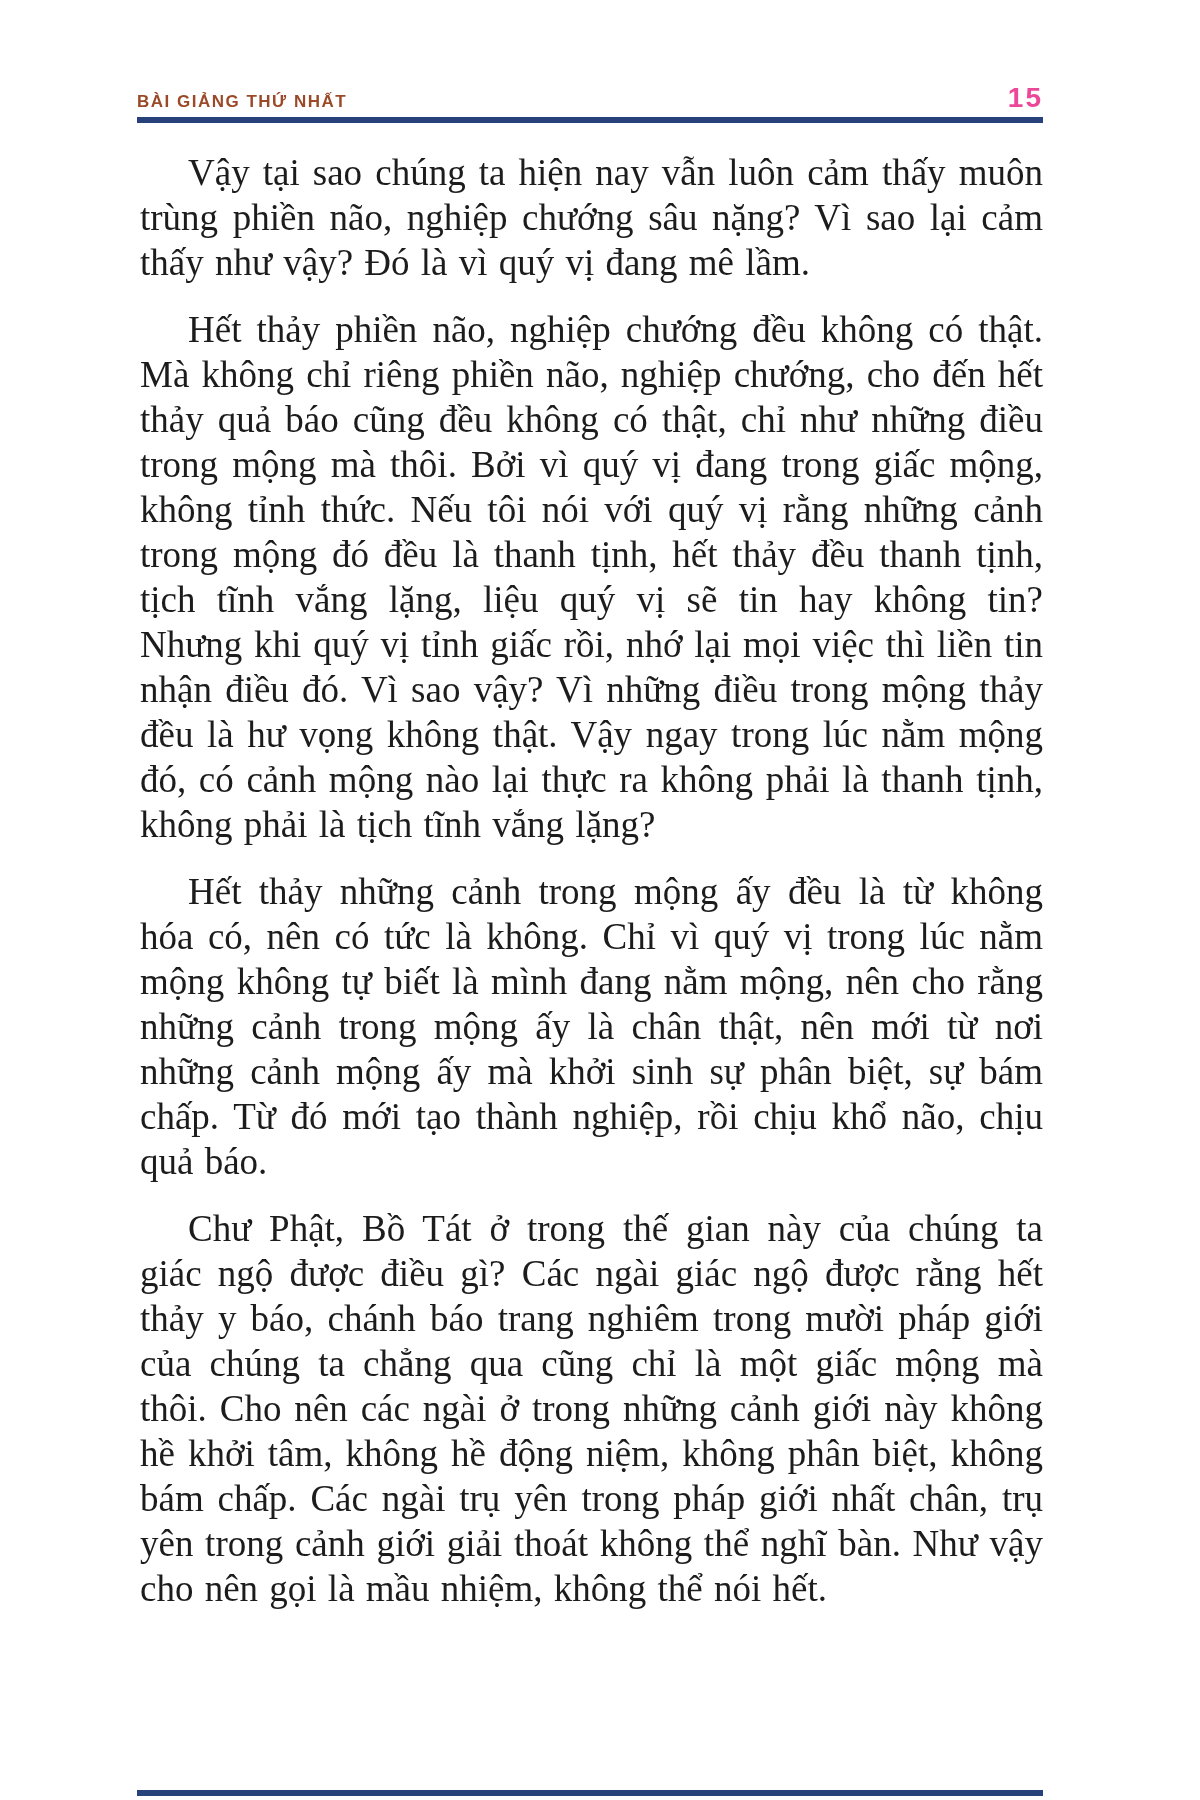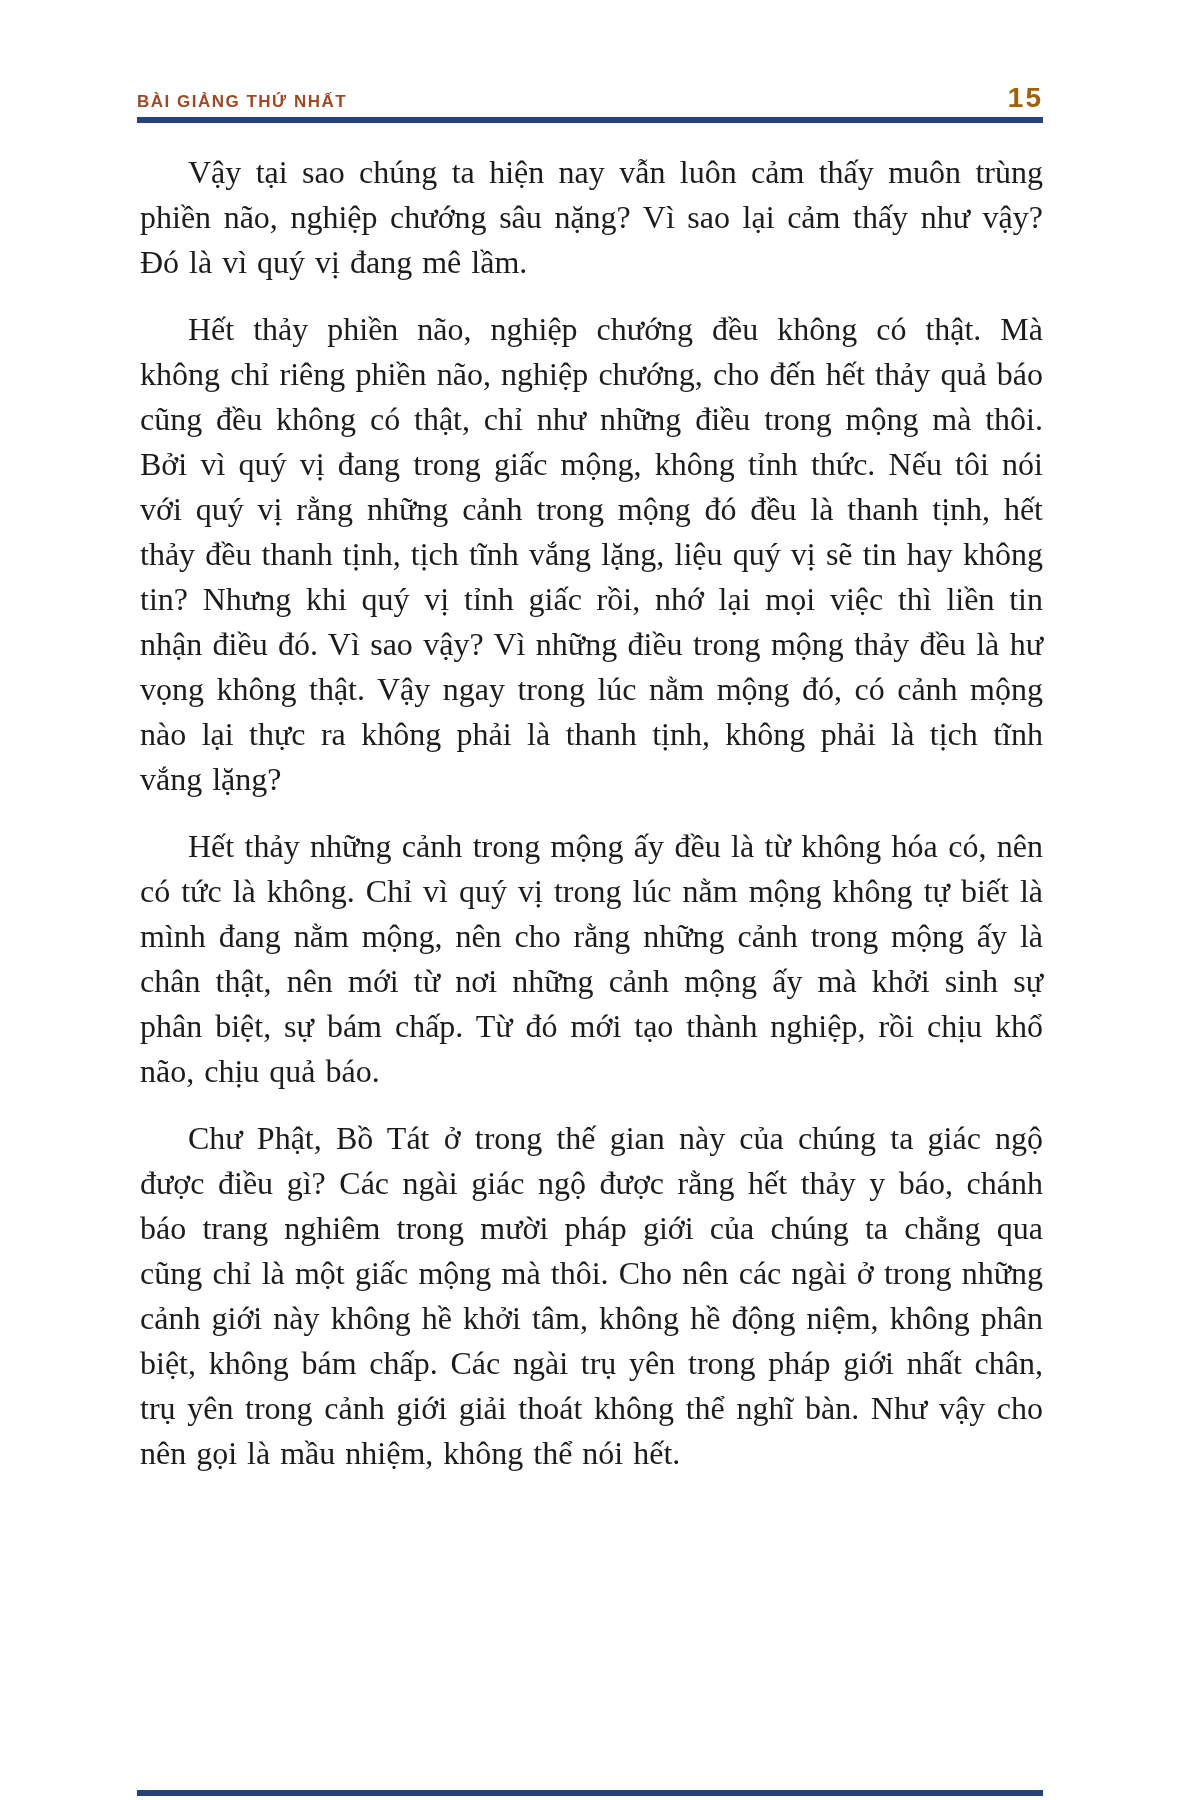--- a/index.html
+++ b/index.html
@@ -30,42 +30,42 @@
     font-weight: bold;
     font-size: 17px;
     letter-spacing: 1.5px;
     color: #9a4a28;
   }
   .page-number {
     font-family: "Liberation Sans", sans-serif;
     font-weight: bold;
     font-size: 28px;
     letter-spacing: 2px;
-    color: #a16207;
+    color: #ec4899;
   }
   .header-rule {
     position: absolute;
     left: 137px;
     width: 906px;
     top: 117px;
     height: 6px;
     background: #27417b;
   }
 
   
   .page-body {
     position: absolute;
     left: 140px;
     width: 903px;
     top: 150px;
     color: #1c1c1c;
   }
   .page-body p {
     margin: 0 0 22px 0;
-    font-size: 32px;
+    font-size: 37px;
     line-height: 45px;
     text-align: justify;
     text-indent: 48px;
     word-spacing: 2px;
   }
 
   
   .footer-rule {
     position: absolute;
     left: 137px;

